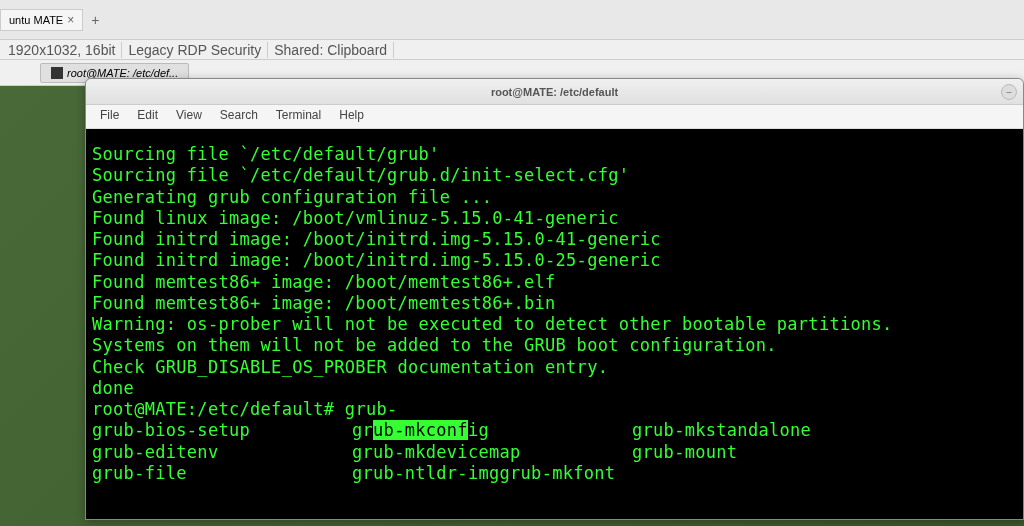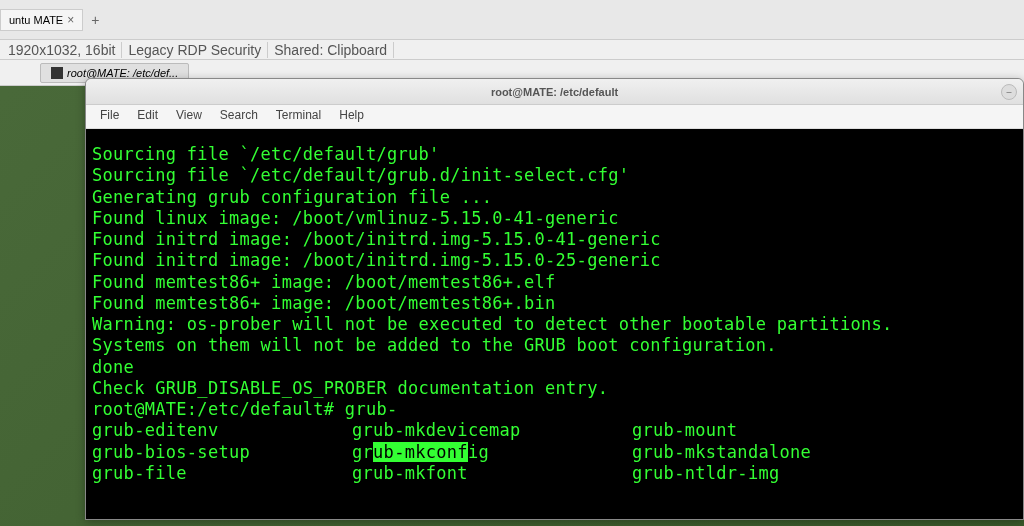--- a/index.html
+++ b/index.html
@@ -208,20 +208,20 @@
     <div class="term-line">Sourcing file `/etc/default/grub'</div>
     <div class="term-line">Sourcing file `/etc/default/grub.d/init-select.cfg'</div>
     <div class="term-line">Generating grub configuration file ...</div>
     <div class="term-line">Found linux image: /boot/vmlinuz-5.15.0-41-generic</div>
     <div class="term-line">Found initrd image: /boot/initrd.img-5.15.0-41-generic</div>
     <div class="term-line">Found initrd image: /boot/initrd.img-5.15.0-25-generic</div>
     <div class="term-line">Found memtest86+ image: /boot/memtest86+.elf</div>
     <div class="term-line">Found memtest86+ image: /boot/memtest86+.bin</div>
     <div class="term-line">Warning: os-prober will not be executed to detect other bootable partitions.</div>
     <div class="term-line">Systems on them will not be added to the GRUB boot configuration.</div>
+    <div class="term-line">Check GRUB_DISABLE_OS_PROBER documentation entry.</div>
     <div class="term-line">done</div>
-    <div class="term-line">Check GRUB_DISABLE_OS_PROBER documentation entry.</div>
     <div class="term-line"><span>root@MATE:/etc/default# </span><span>grub-</span></div>
+    <div class="term-line cols"><span class="col col1">grub-bios-setup</span><span class="col col2"><span>gr</span><span class="highlight">ub-mkconf</span><span>ig</span></span><span class="col">grub-mkstandalone</span></div>
     <div class="term-line cols"><span class="col col1">grub-editenv</span><span class="col col2">grub-mkdevicemap</span><span class="col">grub-mount</span></div>
-    <div class="term-line cols"><span class="col col1">grub-bios-setup</span><span class="col col2"><span>gr</span><span class="highlight">ub-mkconf</span><span>ig</span></span><span class="col">grub-mkstandalone</span></div>
-    <div class="term-line cols"><span class="col col1">grub-file</span><span class="col col2">grub-mkfont</span><span class="col">grub-ntldr-img</span></div>
+    <div class="term-line cols"><span class="col col1">grub-file</span><span class="col">grub-ntldr-img</span><span class="col col2">grub-mkfont</span></div>
   </div>
 </div>
 
 </body></html>

